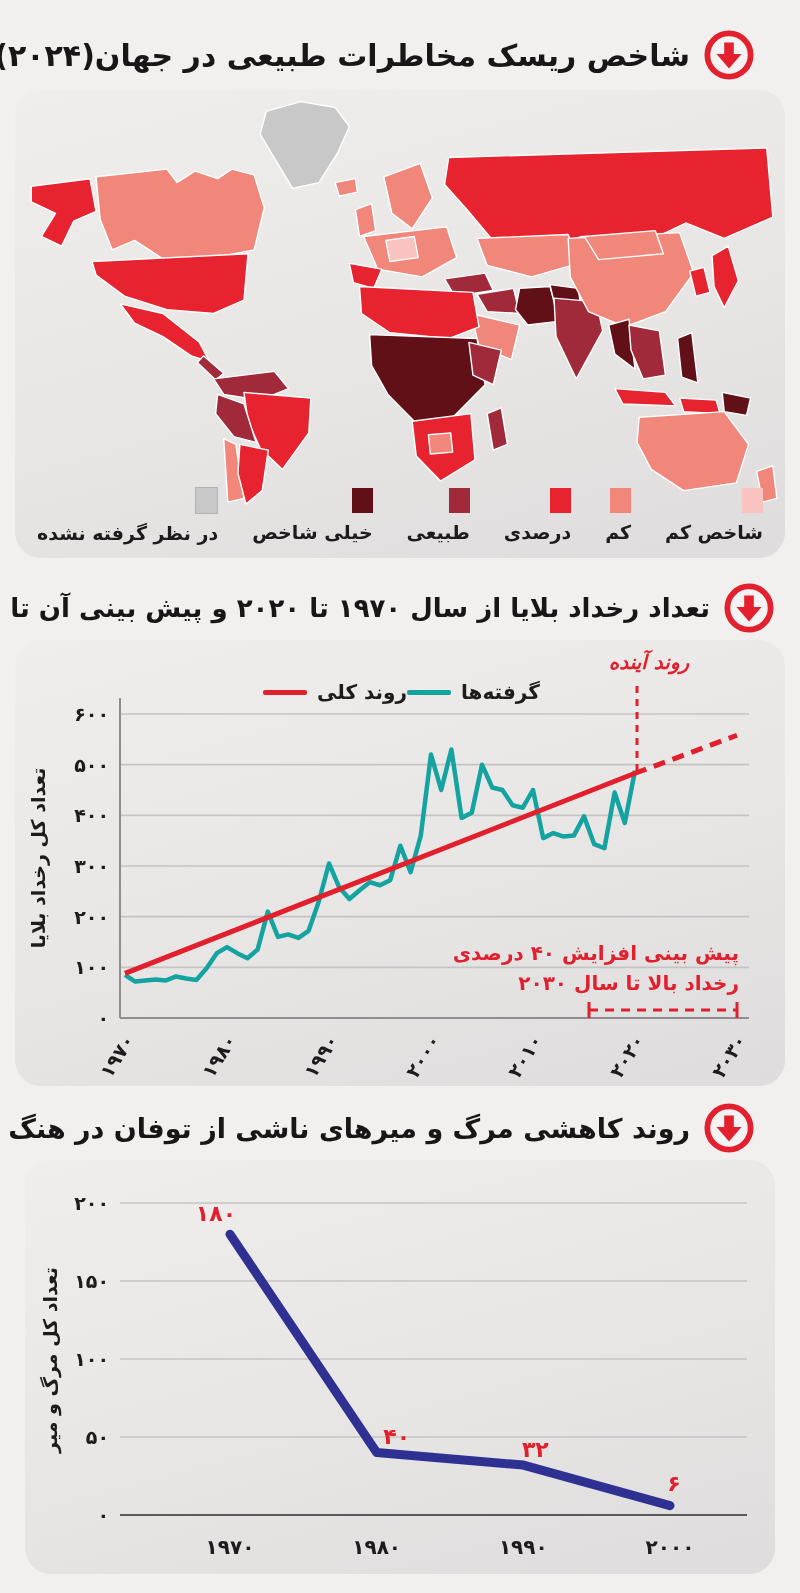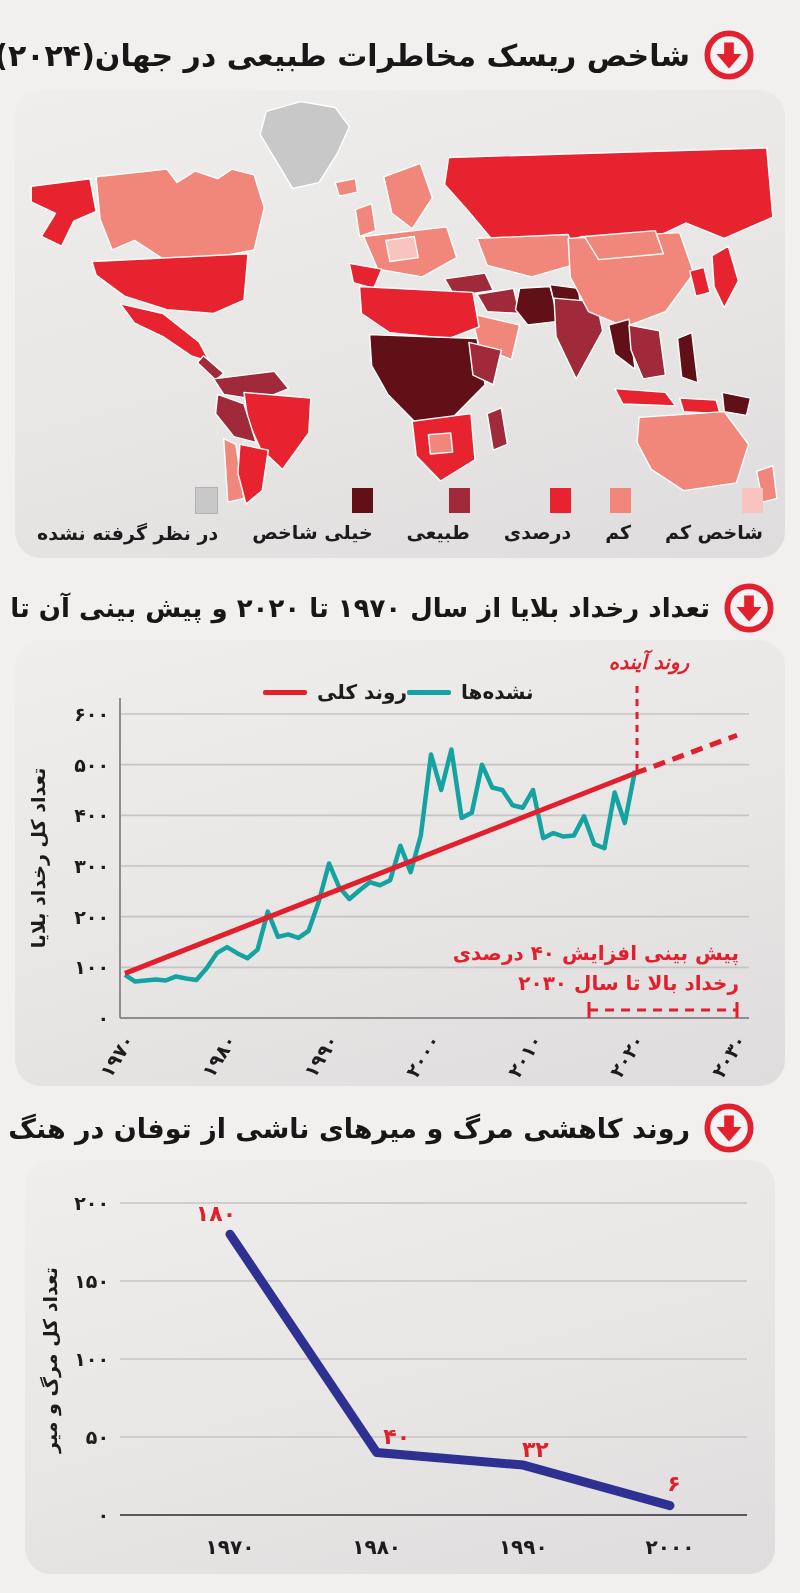--- a/index.html
+++ b/index.html
@@ -189,21 +189,21 @@
     </g>
   </svg>
 
   <div class="c2-legend">
     <div class="c2-leg-item">
       <span class="leg-line" style="background-color: rgb(225, 31, 45);"></span>
       <span class="leg-label">روند کلی</span>
     </div>
     <div class="c2-leg-item">
       <span class="leg-line" style="background-color: rgb(20, 163, 161);"></span>
-      <span class="leg-label">نشده‌ها</span>
+      <span class="leg-label">گرفته‌ها</span>
     </div>
   </div>
   <div class="future-label">روند آینده</div>
 </div>
 
 <div class="title-row" id="title3">
   <svg class="dot-icon" viewBox="0 0 52 52">
     <circle cx="26" cy="26" r="22.5" fill="#f4f2f2" stroke="#e3202e" stroke-width="6"></circle>
     <path d="M21,13 h10 v12 h8 L26,40 L13,25 h8 Z" fill="#e3202e"></path>
   </svg>

